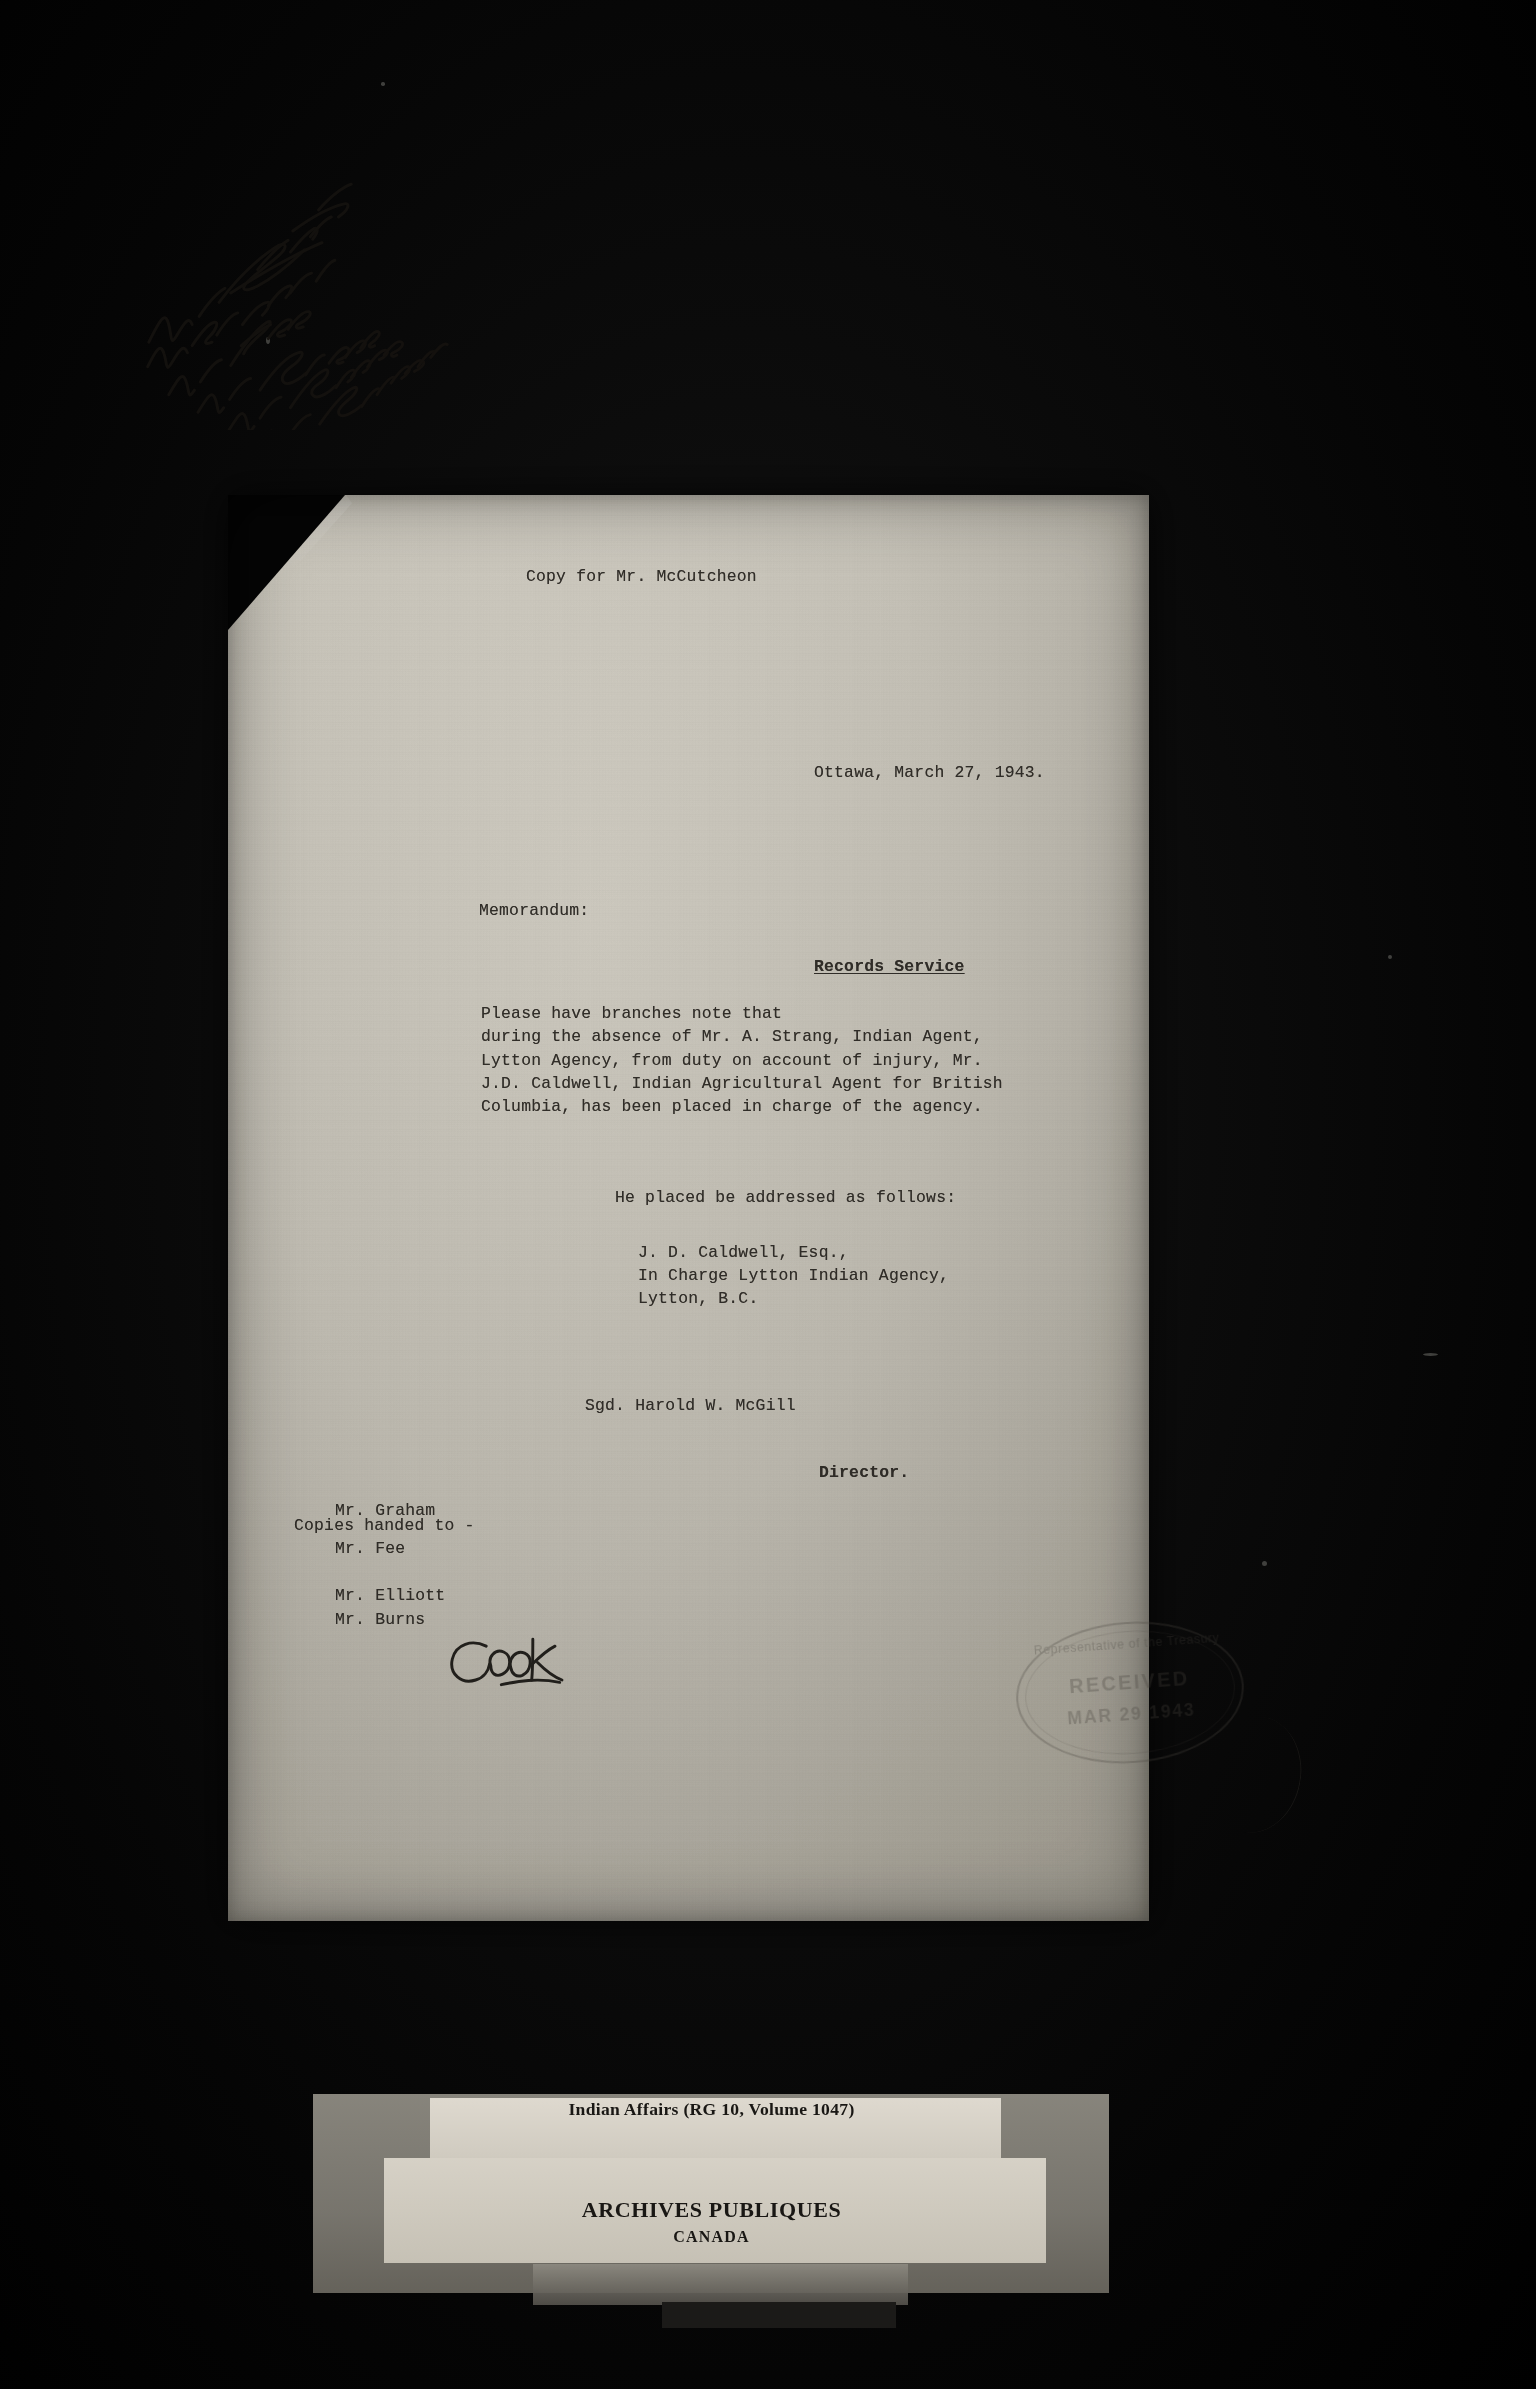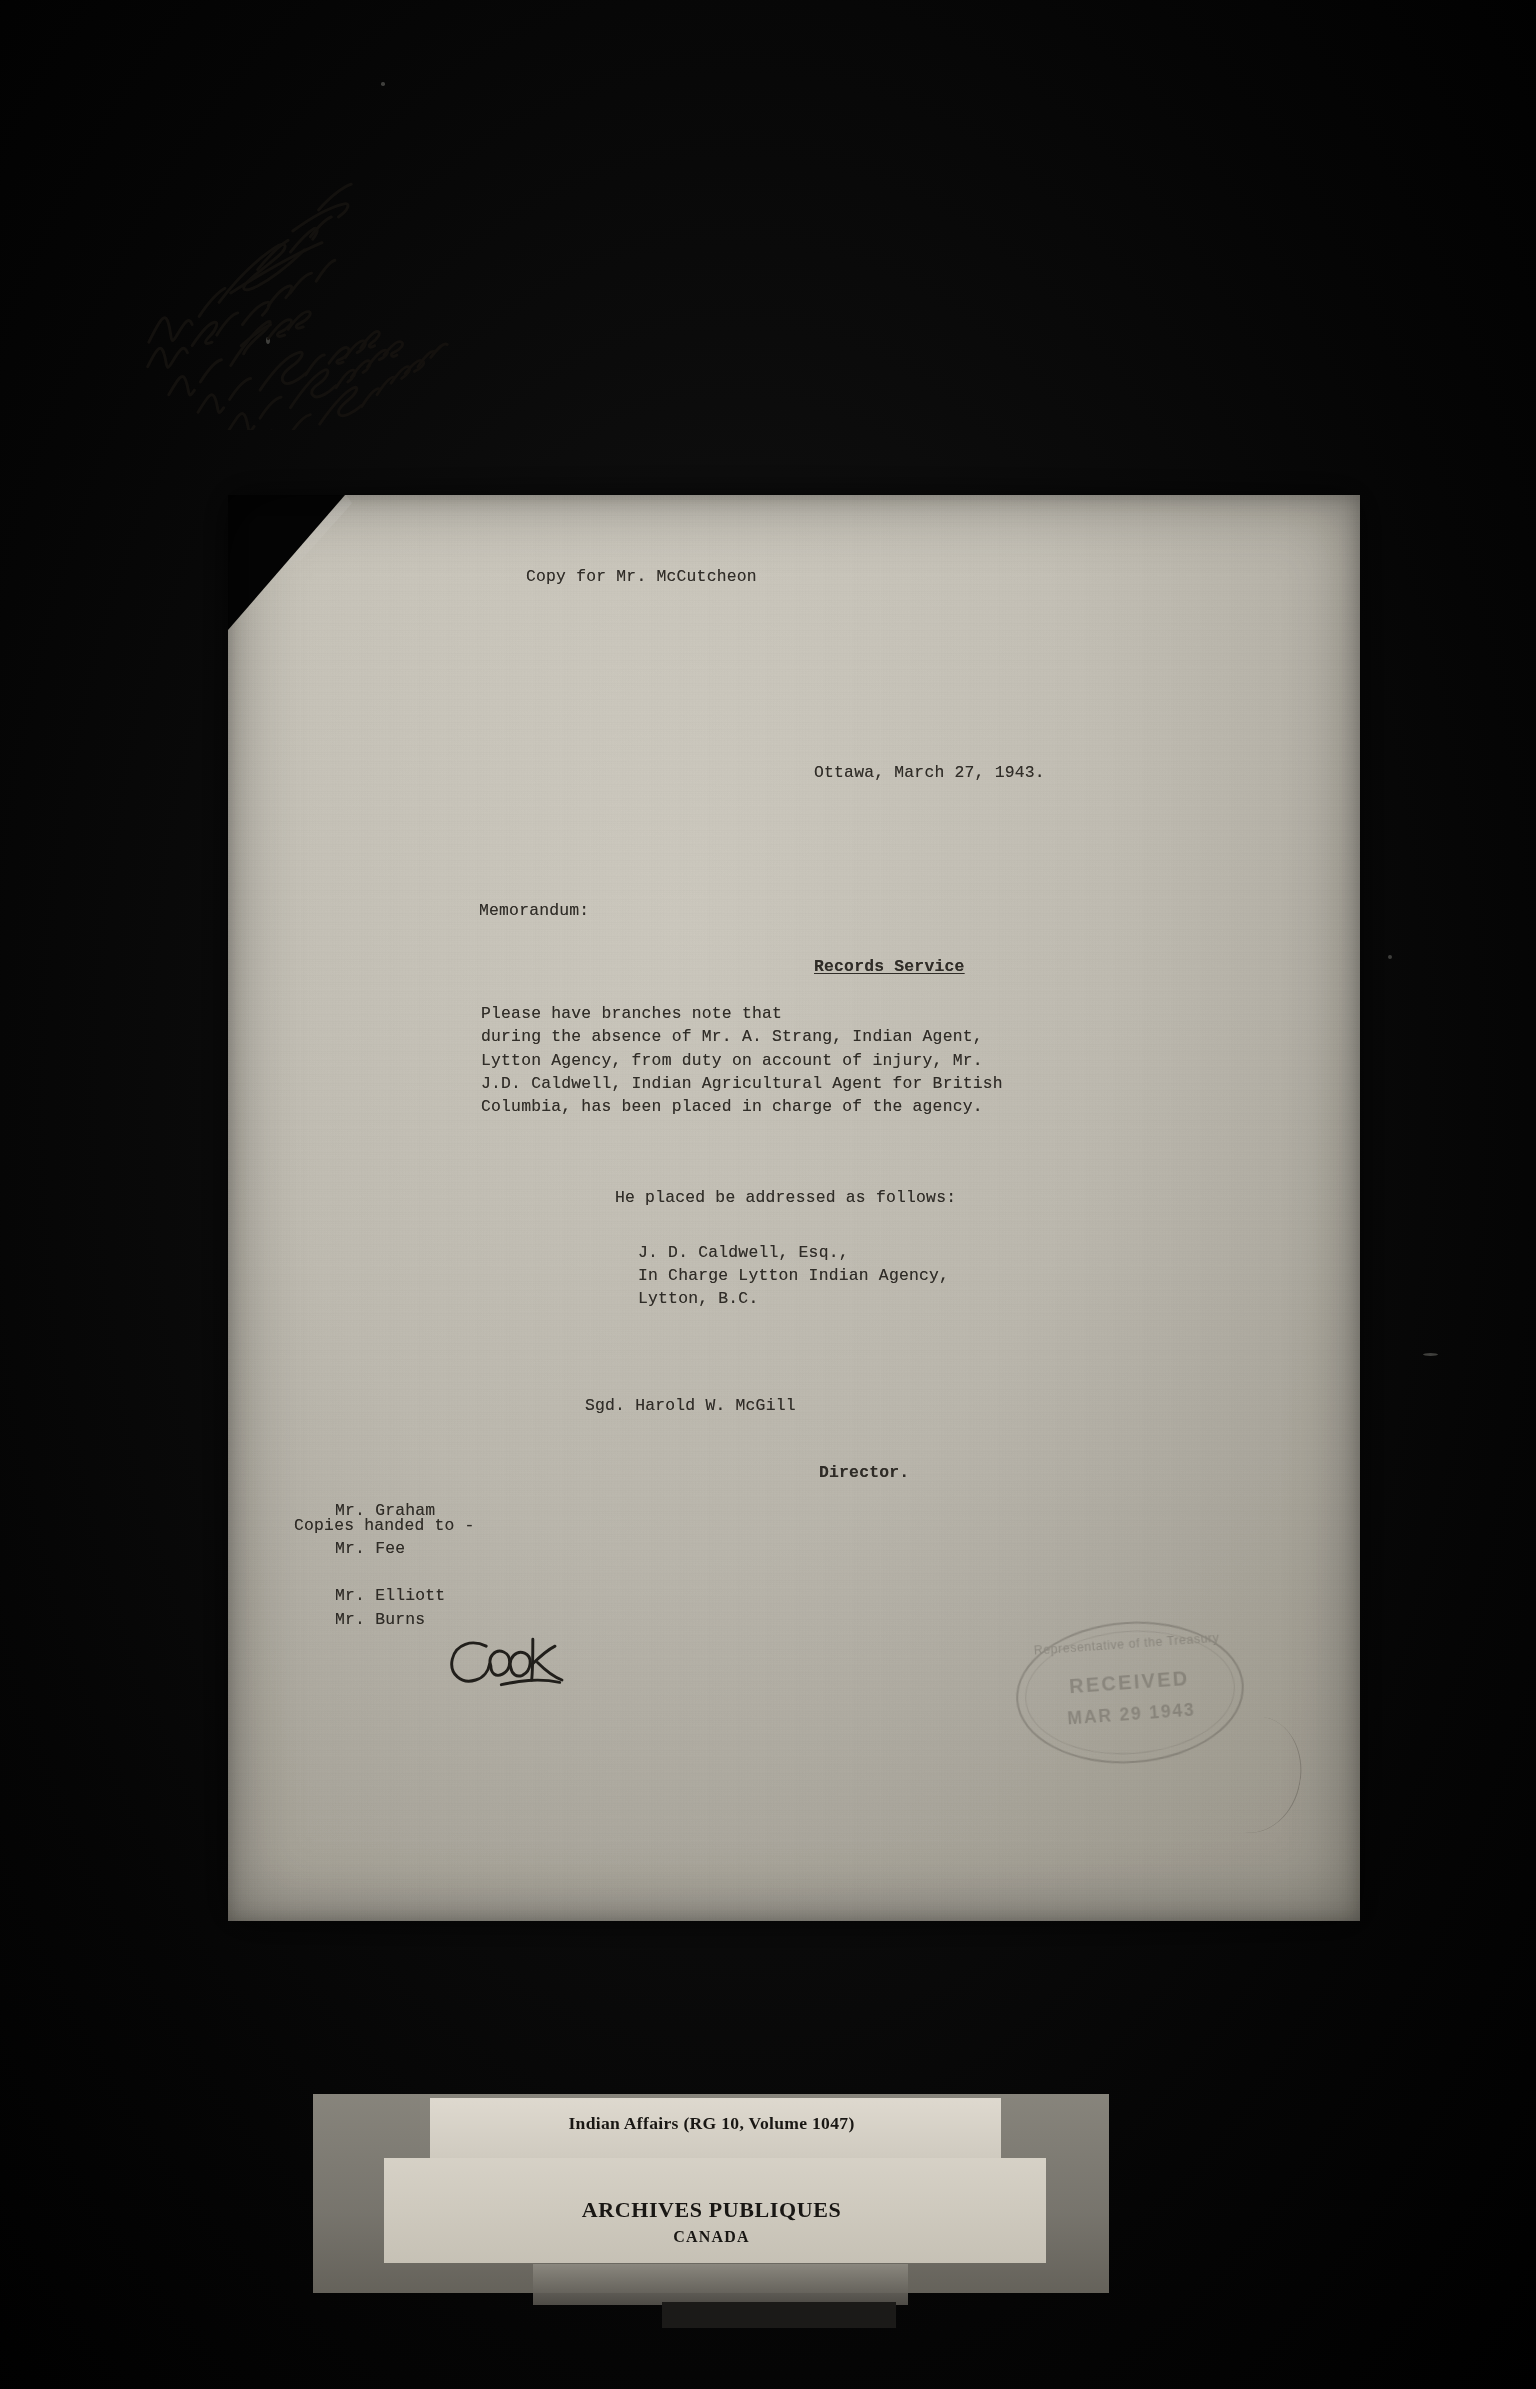--- a/index.html
+++ b/index.html
@@ -29,21 +29,21 @@
     background: #6f6f6a;
     border-radius: 50%;
     opacity: .55;
   }
 
   
   #sheet {
     position: absolute;
     left: 228px;
     top: 495px;
-    width: 1132px;
+    width: 921px;
     height: 1426px;
     background:
       linear-gradient(160deg, rgba(255,255,255,.05), rgba(0,0,0,.10)),
       radial-gradient(ellipse at 40% 30%, #cfcbc0 0%, #c4c0b5 45%, #b3afa4 75%, #a6a296 100%);
     box-shadow: 0 0 35px rgba(0,0,0,.75);
     filter: contrast(1.02);
   }
   
   #grain {
     position: absolute;
@@ -246,21 +246,21 @@
     height: 26px;
     background: #1b1a18;
   }
   .plate-text {
     position: absolute;
     width: 100%;
     text-align: center;
     color: #191714;
     font-family: "Liberation Serif", serif;
   }
-  #plate-line1 { top: 19px; left: 0; font-size: 17.6px; font-weight: 700; letter-spacing: 0.3px; }
+  #plate-line1 { top: 5px; left: 0; font-size: 17.6px; font-weight: 700; letter-spacing: 0.3px; }
   #plate-line2 { top: 75px; left: 0; font-size: 22px; font-weight: 700; letter-spacing: 0.6px; }
   #plate-line3 { top: 103px; left: 0; font-size: 22px; font-weight: 700; letter-spacing: 0.6px; }
   #plate-line4 { top: 134px; left: 0; font-size: 16px; font-weight: 700; letter-spacing: 1.2px; }
 </style>
 </head>
 <body>
 
 <div id="backdrop">
   <div class="speck" style="left:266px;top:337px;width:4.1px;height:7px;"></div>
   <div class="speck" style="left:381px;top:82px;width:3.5px;height:3.5px;"></div>

